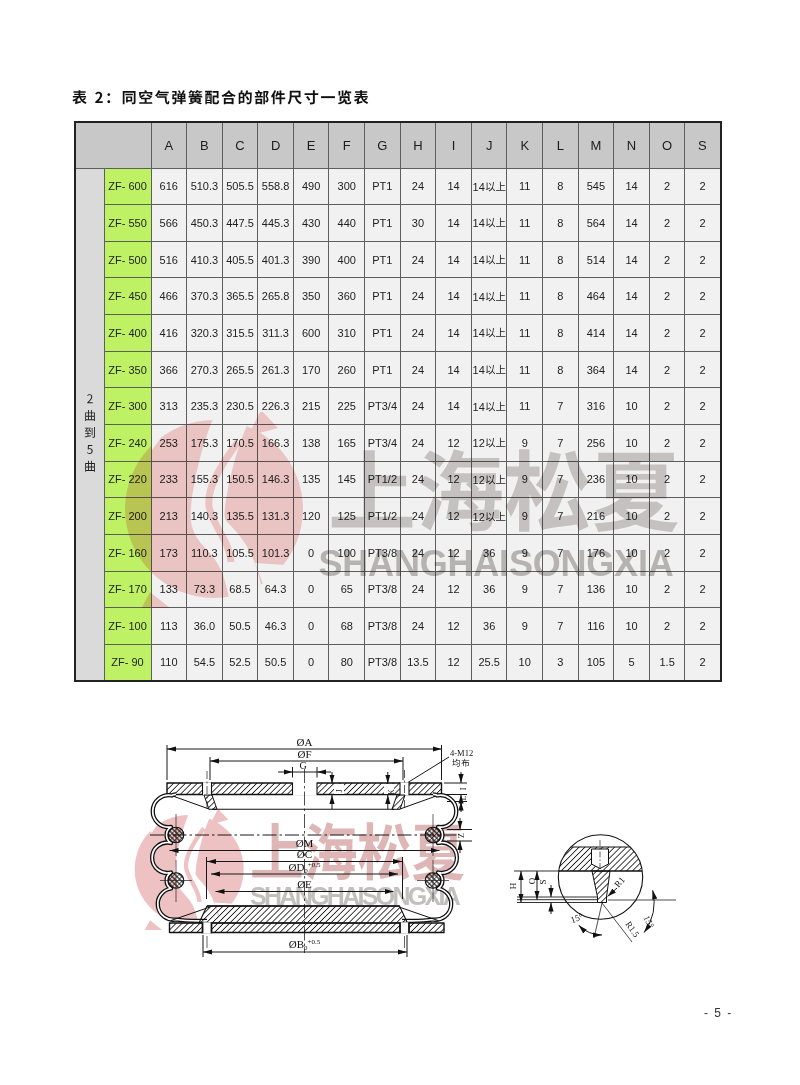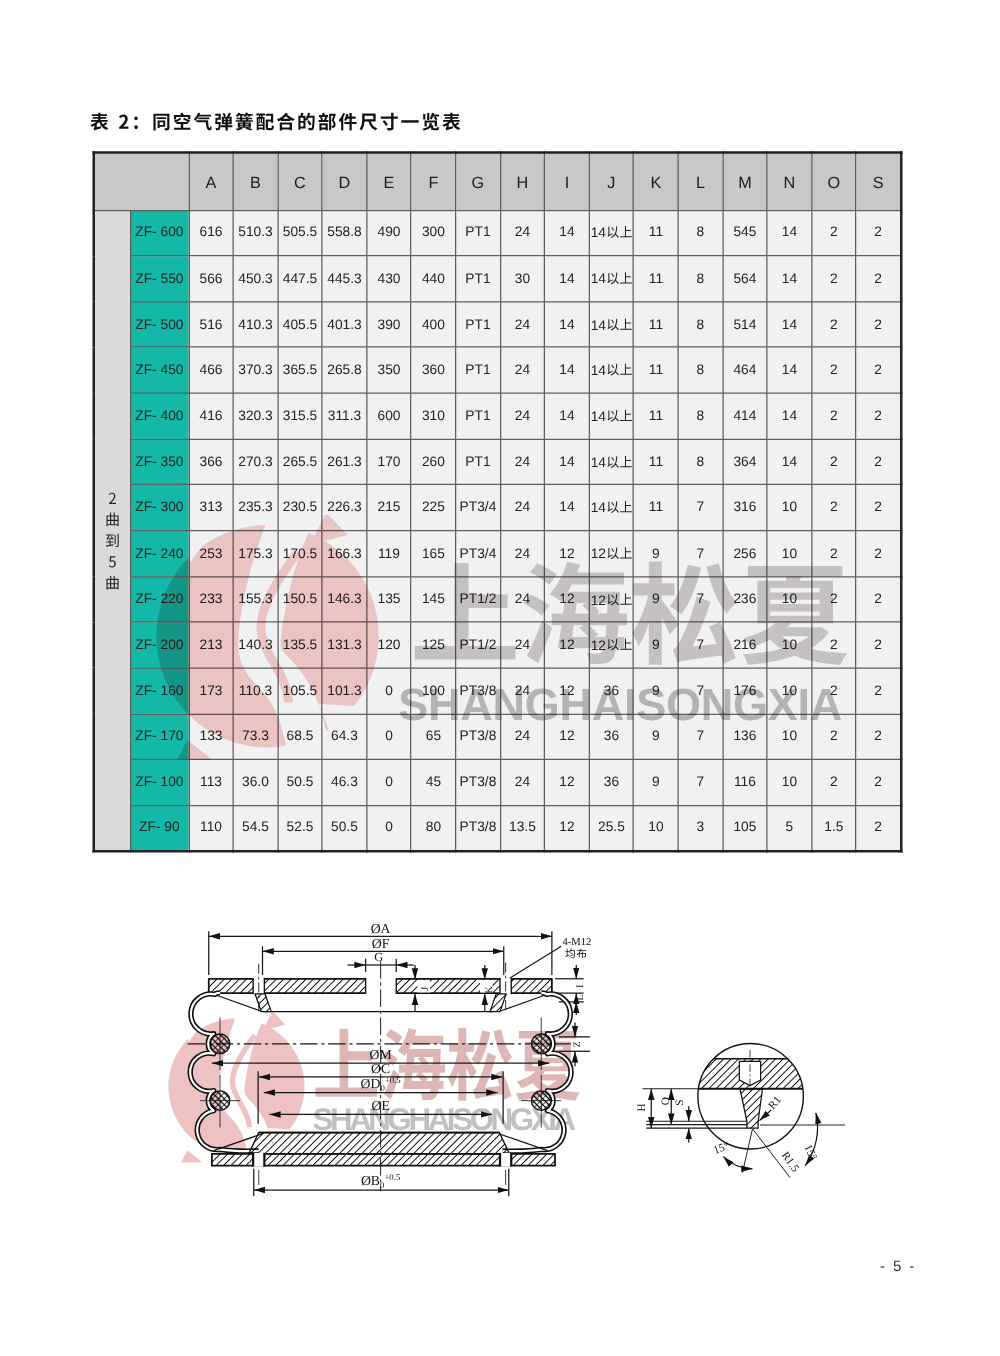--- a/index.html
+++ b/index.html
@@ -4,21 +4,21 @@
 <style>
 * { margin:0; padding:0; box-sizing:border-box; }
 html,body { width:800px; height:1085px; background:#fff; font-family:"Liberation Sans", sans-serif; position:relative; overflow:hidden; }
 #page { position:absolute; left:0; top:0; width:800px; height:1085px; background:#fff; }
 #title { position:absolute; left:72px; top:87.9px; }
 #tbl { position:absolute; left:74px; top:121px; width:646px; border-collapse:collapse; table-layout:fixed; border:2px solid #222; }
 #tbl td { border:1px solid #5e5e5e; text-align:center; vertical-align:middle; font-size:11px; color:#222; background:#f0f1f0; padding:0; white-space:nowrap; }
 #tbl tr.hd td { background:#c7c8c7; font-size:13px; color:#1c1c1c; height:46px; }
 #tbl tr.bd td { height:36.65px; }
 #tbl td.grp { background:#d9dad9; }
-#tbl td.lbl { background:#14b8a6; font-size:11px; }
+#tbl td.lbl { background:#bef264; font-size:11px; }
 .vtext { font-size:12px; line-height:16.5px; color:#222; margin-top:17px; }
 #wm1, #wm2 { position:absolute; mix-blend-mode:multiply; }
 .wmen { font-weight:bold; white-space:nowrap; }
 #footer { position:absolute; left:704px; top:1006px; font-size:12px; color:#333; letter-spacing:1.5px; }
 svg { display:block; }
 #draw { position:absolute; left:0; top:0; }
 </style>
 </head>
 <body>
 <div id="page">
@@ -335,21 +335,21 @@
           <td>2</td>
           <td>2</td>
         </tr>
 <tr class="bd">
 
 <td class="lbl">ZF- 240</td>
           <td>253</td>
           <td>175.3</td>
           <td>170.5</td>
           <td>166.3</td>
-          <td>119</td>
+          <td>138</td>
           <td>165</td>
           <td>PT3/4</td>
           <td>24</td>
           <td>12</td>
           <td>12<svg width="21.0" height="13.12" viewBox="0 0 21.0 13.12" style="overflow:visible;display:inline-block;vertical-align:-2.4px">
               <g transform="translate(0.0,10.5) scale(0.0105,-0.0105)">
                 <path d="M374 712C432 640 497 538 525 473L592 513C562 577 497 674 438 747ZM761 801C739 356 668 107 346 -21C364 -36 393 -70 403 -86C539 -24 632 56 697 163C777 83 860 -13 900 -77L966 -28C918 43 819 148 733 230C799 373 827 558 841 798ZM141 20C166 43 203 65 493 204C487 220 477 253 473 274L240 165V763H160V173C160 127 121 95 100 82C112 68 134 38 141 20Z" fill="#222"></path>
               </g>
               <g transform="translate(10.5,10.5) scale(0.0105,-0.0105)">
                 <path d="M427 825V43H51V-32H950V43H506V441H881V516H506V825Z" fill="#222"></path>
@@ -457,21 +457,21 @@
           <td>2</td>
         </tr>
 <tr class="bd">
 
 <td class="lbl">ZF- 100</td>
           <td>113</td>
           <td>36.0</td>
           <td>50.5</td>
           <td>46.3</td>
           <td>0</td>
-          <td>45</td>
+          <td>68</td>
           <td>PT3/8</td>
           <td>24</td>
           <td>12</td>
           <td>36</td>
           <td>9</td>
           <td>7</td>
           <td>116</td>
           <td>10</td>
           <td>2</td>
           <td>2</td>

